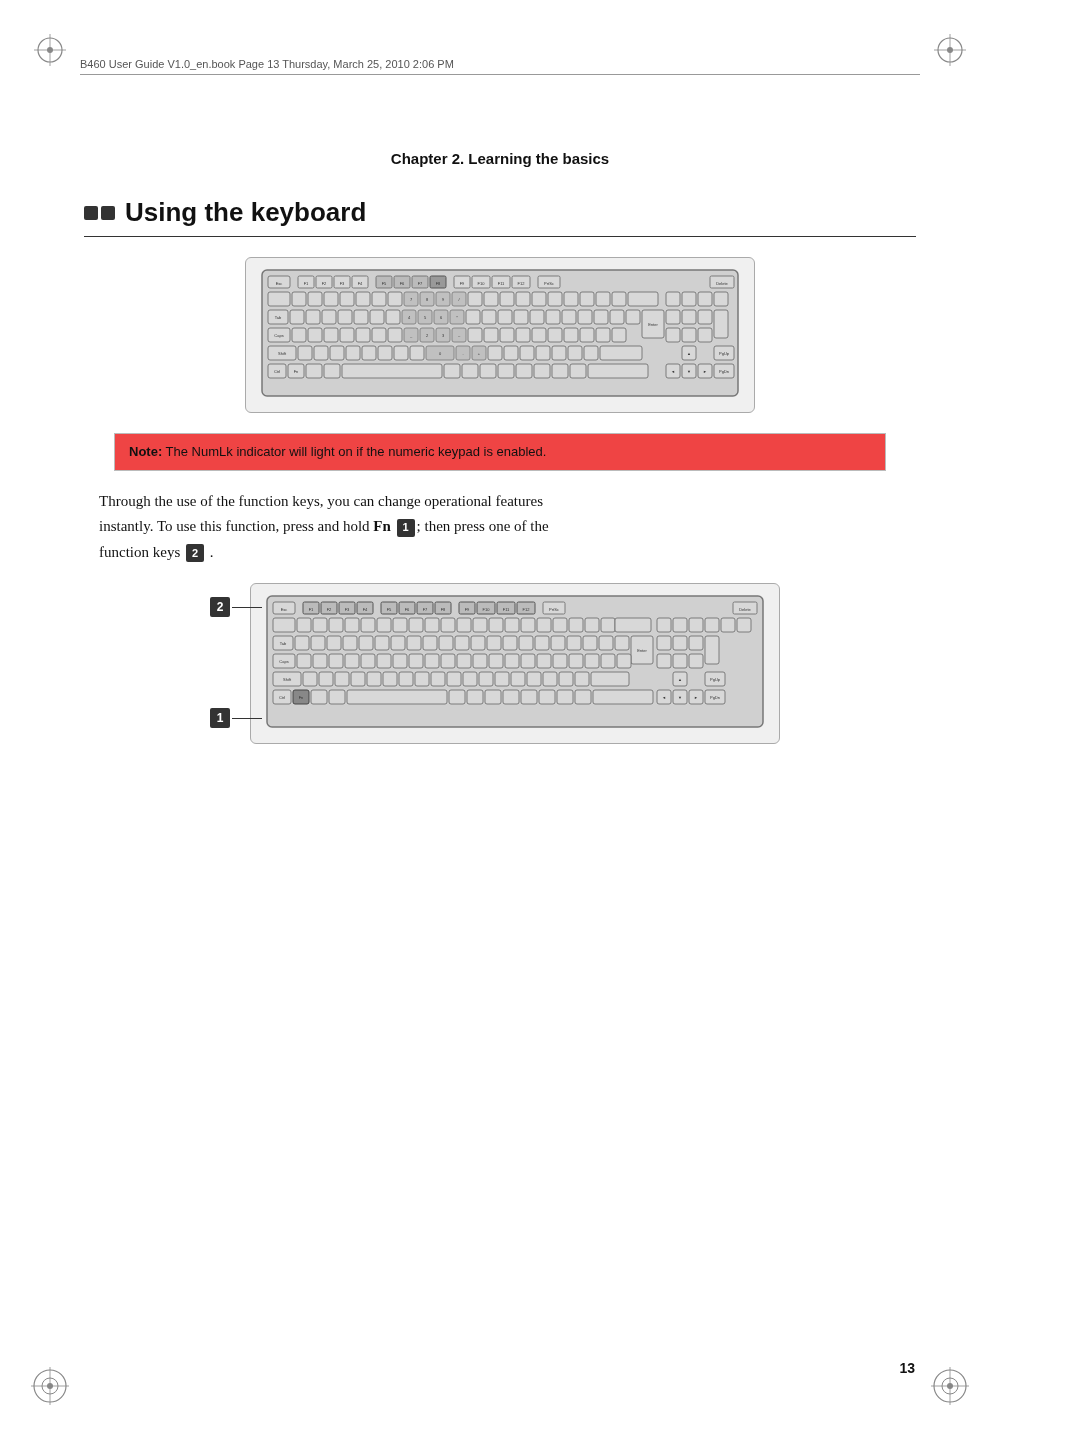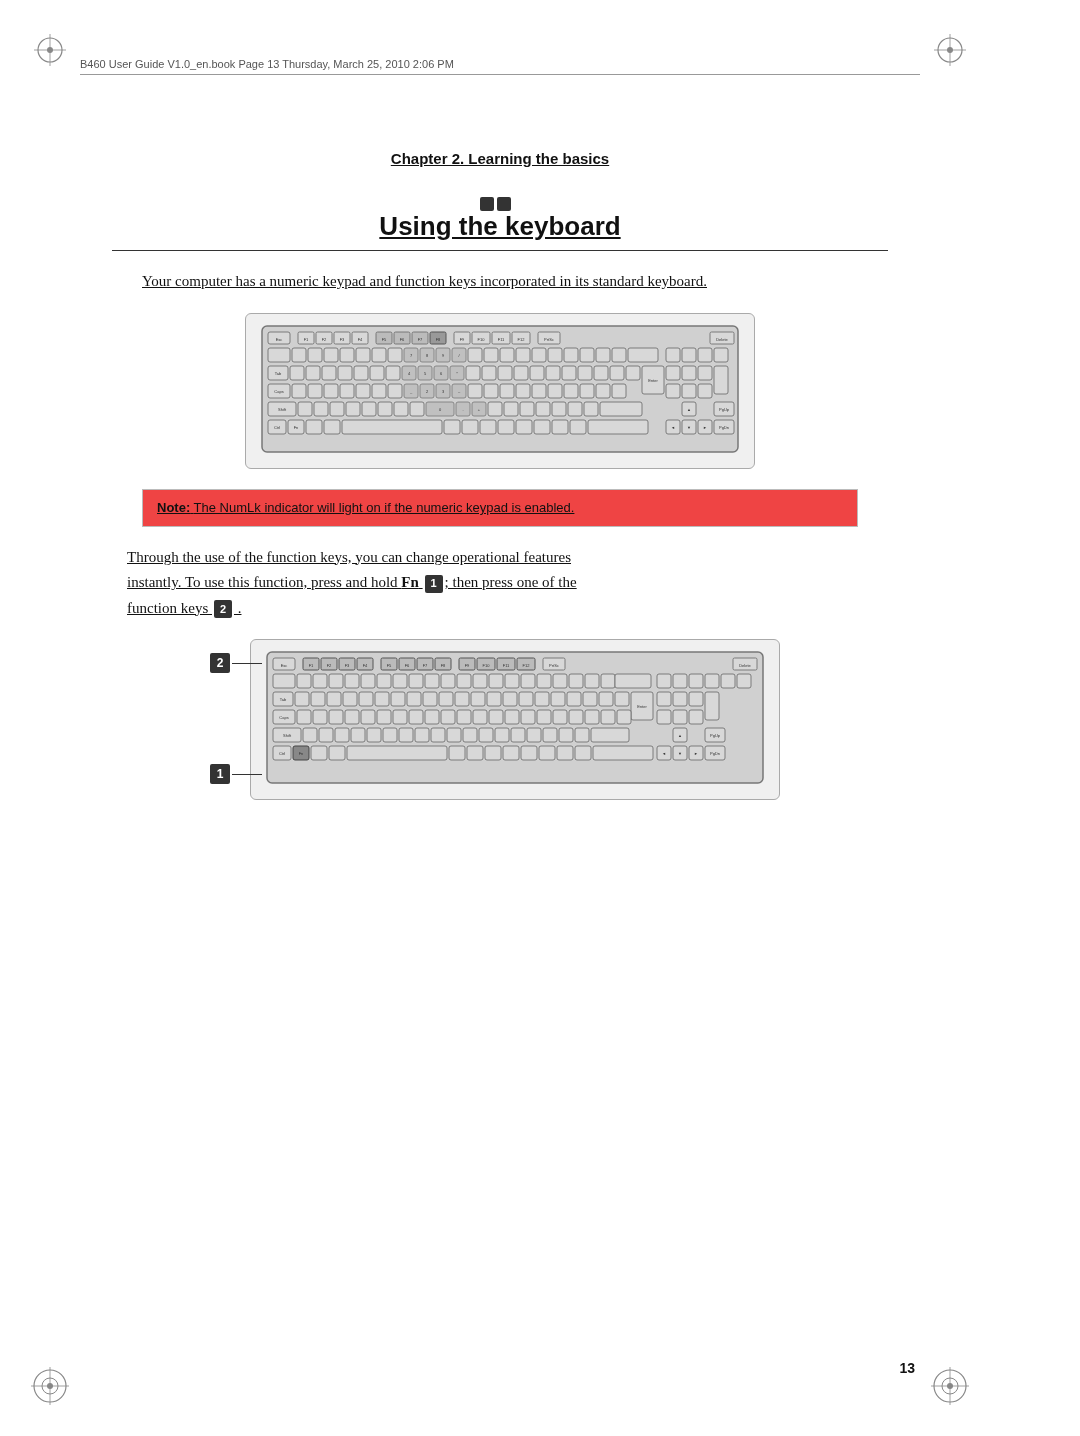--- a/index.html
+++ b/index.html
@@ -11,22 +11,21 @@
       min-height: 1436px;
       position: relative;
       color: #111;
     }
 
     .page {
       width: 1000px;
       min-height: 1436px;
       background: #fff;
       position: relative;
-      padding: 60px 112px;
-      text-decoration: underline;
+      padding: 60px 84px;
     }
 
     
     .corner-mark {
       position: absolute;
       width: 40px;
       height: 40px;
     }
     .corner-mark svg { width: 100%; height: 100%; }
 
@@ -58,21 +57,20 @@
       margin-bottom: 30px;
     }
 
     
     .section-title-row {
       display: flex;
       align-items: center;
       margin-bottom: 18px;
       border-bottom: 1.5px solid #333;
       padding-bottom: 8px;
-      flex-direction: column;
     }
 
     .section-icon {
       display: inline-flex;
       gap: 3px;
       margin-right: 10px;
       flex-shrink: 0;
     }
 
     .section-icon span {
@@ -260,21 +258,20 @@
   </div>
 
   <div class="section-title-row">
     <span class="section-icon">
       <span></span>
       <span></span>
     </span>
     <span class="section-title">Using the keyboard</span>
   </div>
 
-  <div class="body-text">Your computer has a numeric keypad and function keys incorporated in its standard keyboard.</div>
 
 
 
   <div class="keyboard-container">
     <div class="keyboard-svg-wrap">
       <svg width="480" height="130" viewBox="0 0 480 130" xmlns="http://www.w3.org/2000/svg">
 
         <rect x="2" y="2" width="476" height="126" rx="5" ry="5" fill="#d0d0d0" stroke="#777" stroke-width="1.5"></rect>
 
         <rect x="8" y="8" width="22" height="12" rx="2" class="kbd"></rect>

